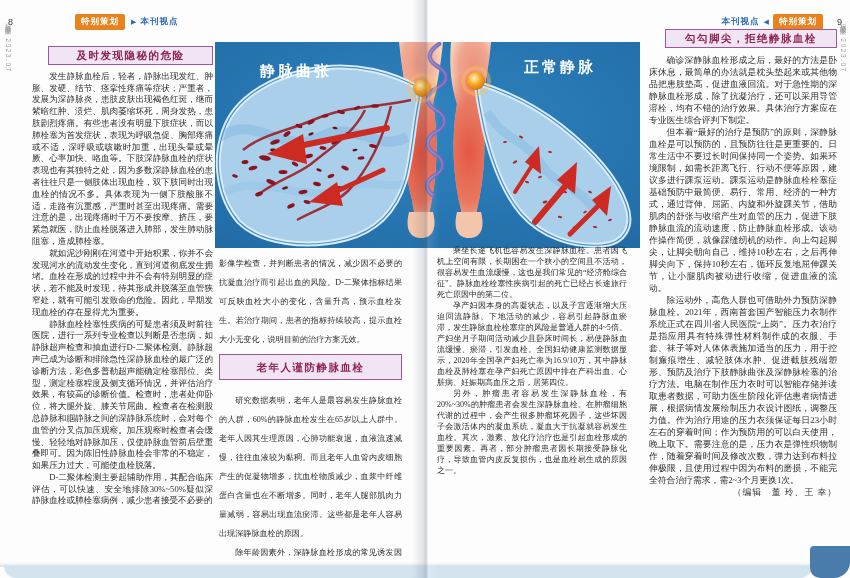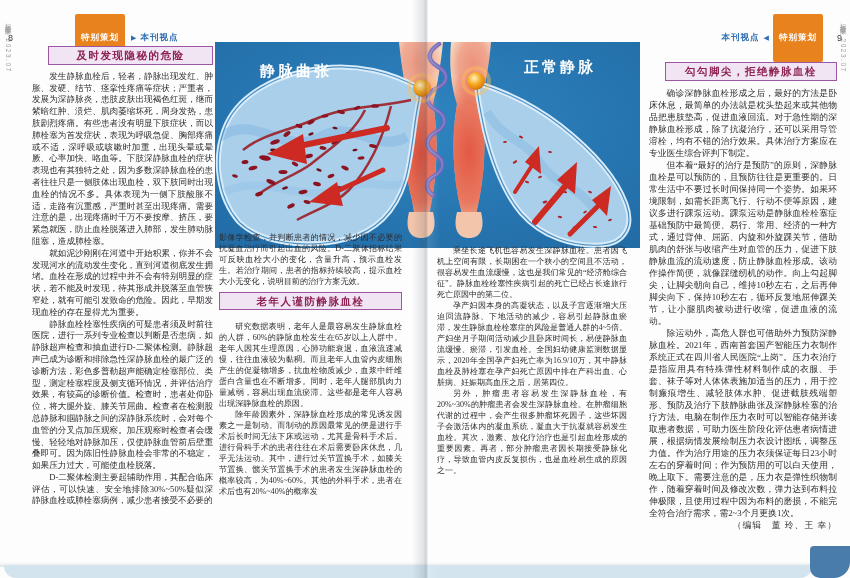--- a/index.html
+++ b/index.html
@@ -3,40 +3,40 @@
 <meta charset="utf-8">
 <style>
   html,body{margin:0;padding:0;background:#ffffff;}
   #spread{position:relative;width:850px;height:578px;background:#fdfdfd;overflow:hidden;
           font-family:"Liberation Serif","DejaVu Serif",serif;}
   
   .hdr{position:absolute;top:14px;display:flex;align-items:center;font-family:"Liberation Sans","DejaVu Sans",sans-serif;}
   .hdr-left{left:8px;}
   .hdr-right{right:8px;}
   .pagenum{font-size:9px;color:#3a3a3a;}
-  .badge{background:#e8821d;color:#fff;font-weight:bold;font-size:8.5px;padding:18px 6px;border-radius:2px;letter-spacing:1px;text-align:right;}
+  .badge{background:#e8821d;color:#fff;font-weight:bold;font-size:8.5px;padding:2px 6px;border-radius:2px;letter-spacing:1px;text-align:right;}
   .secname{color:#2f6eb4;font-weight:bold;font-size:8.5px;letter-spacing:1px;text-align:center;}
   .arrow{color:#2f6eb4;font-size:7px;}
   .hdr-left .badge{margin-left:62px;margin-right:6px;}
   .hdr-left .arrow{margin-right:4px;}
   .hdr-right .arrow{margin:0 4px;}
   .hdr-right .badge{margin-right:14px;}
   
   .spine{position:absolute;top:18px;writing-mode:vertical-rl;font-size:6.5px;color:#9a9a9a;letter-spacing:1.5px;
          font-family:"Liberation Sans","DejaVu Sans",sans-serif;}
   .spine-l{left:3px;}
   .spine-r{right:3px;}
   
   .col{position:absolute;overflow:hidden;text-align:justify;color:#2d2d30;}
   .col p{margin:0;text-indent:2em;}
   .col p.cont{text-indent:0;}
   .c1{left:32px;top:46px;width:181px;height:516px;font-size:8.6px;line-height:11.8px;}
-  .c2{left:219px;top:232px;width:183px;height:312px;font-size:8.1px;line-height:11px;}
+  .c2{left:219px;top:254px;width:183px;height:312px;font-size:8.1px;line-height:19px;}
   .c3{left:437px;top:245px;width:190px;height:317px;font-size:8px;line-height:11px;}
-  .c4{left:649px;top:62px;width:188px;height:516px;font-size:8.8px;line-height:12px;}
+  .c4{left:649px;top:29px;width:188px;height:516px;font-size:8.8px;line-height:12px;}
   .sec-title{border:1.5px solid #9d56a4;background:#f1e4f3;color:#8d2150;font-weight:bold;font-size:10.5px;
              text-align:center;padding:3px 0 2px;margin:0 0 6px 16px;letter-spacing:1.5px;text-indent:0;}
   .c2 .sec-title{margin:5px 0 11px 0;}
   .editor{text-indent:0;text-align:right;letter-spacing:1px;margin-top:3px;}
   
   #illus{position:absolute;left:215px;top:42px;width:418px;height:206px;}
   
   #gutter{position:absolute;left:412px;top:0;width:28px;height:578px;pointer-events:none;z-index:50;
           background:linear-gradient(90deg,rgba(0,0,0,0) 0%,rgba(70,85,100,0.16) 42%,rgba(70,85,100,0.26) 50%,rgba(255,255,255,0.12) 58%,rgba(0,0,0,0) 100%);}
   

